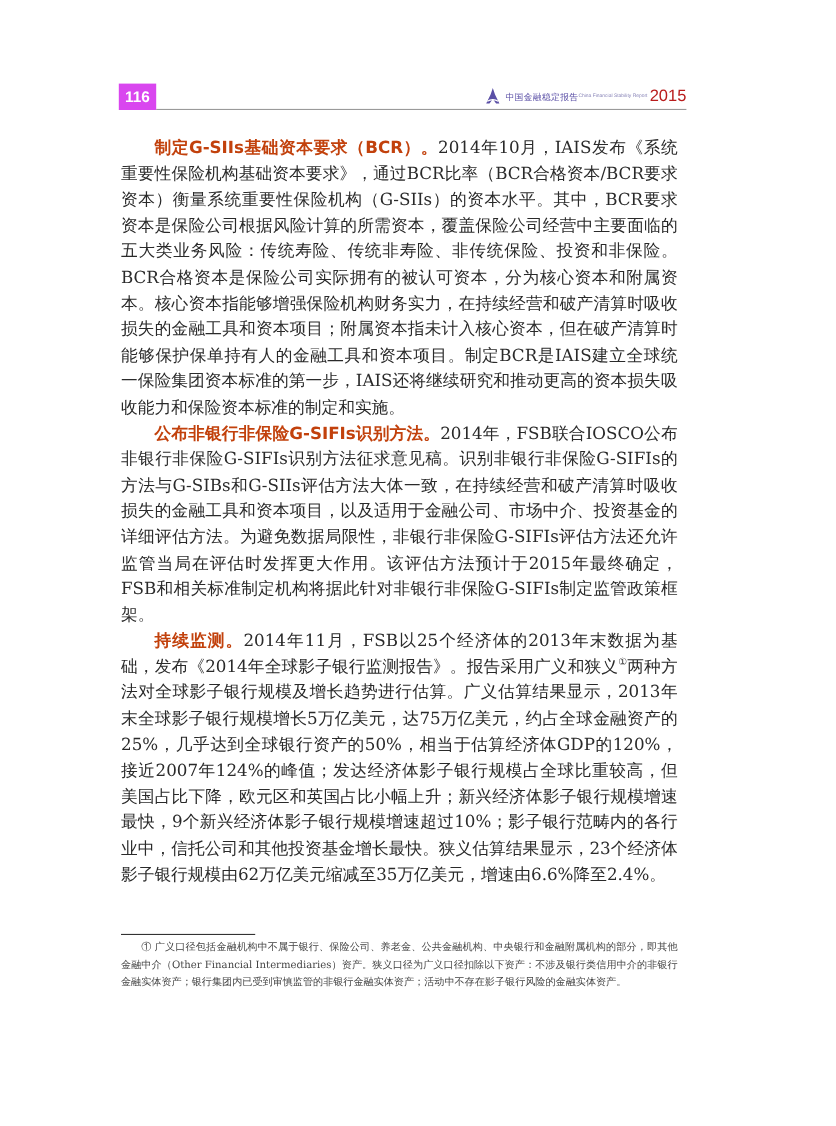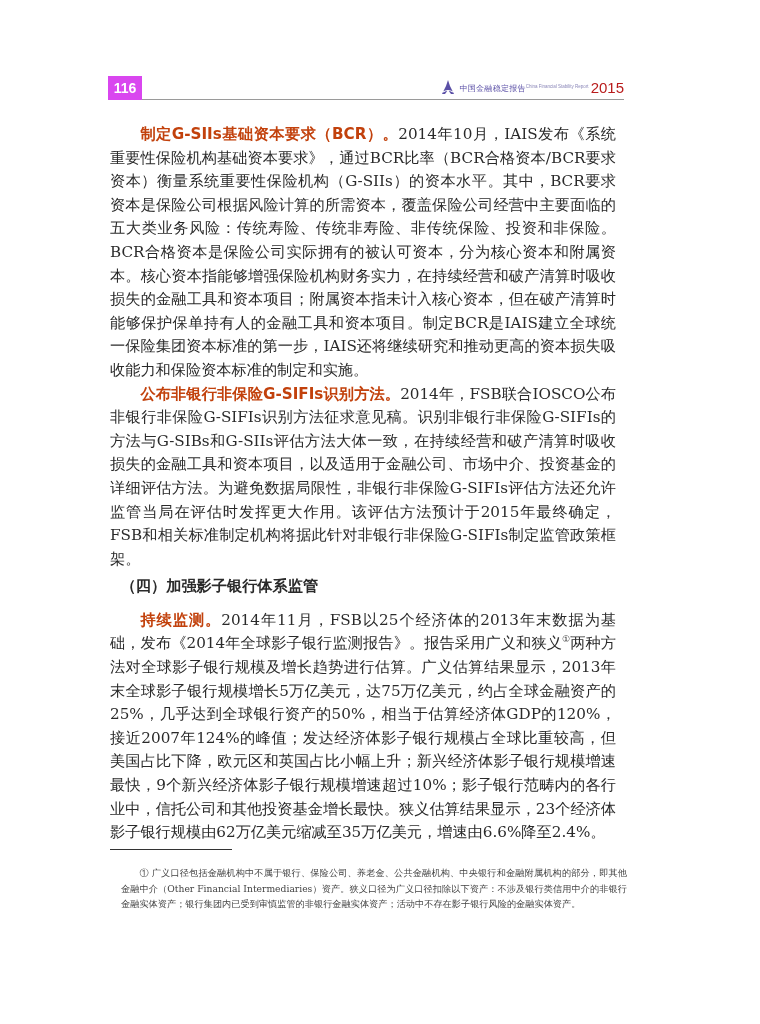--- a/index.html
+++ b/index.html
@@ -124,21 +124,21 @@
     .footnote {
       position: absolute;
       left: 110px;
       top: 854px;
       width: 506px;
       font-size: 9.2px;
       line-height: 15.6px;
       color: #444;
       text-align: justify;
       text-indent: 2em;
-      margin: 11px;
+      margin: 0;
     }
   </style>
 </head>
 <body>
 
 <div class="header">
   <div class="page-num">116</div>
   <div class="header-rule"></div>
   <div class="brand">
     <svg class="brand-logo" viewBox="0 0 14 16">
@@ -153,21 +153,20 @@
   </div>
 </div>
 
 <div class="content">
   <p class="para">
     <span class="lead">制定G-SIIs基础资本要求（BCR）。</span><span>2014年10月，IAIS发布《系统重要性保险机构基础资本要求》，通过BCR比率（BCR合格资本/BCR要求资本）衡量系统重要性保险机构（G-SIIs）的资本水平。其中，BCR要求资本是保险公司根据风险计算的所需资本，覆盖保险公司经营中主要面临的五大类业务风险：传统寿险、传统非寿险、非传统保险、投资和非保险。BCR合格资本是保险公司实际拥有的被认可资本，分为核心资本和附属资本。核心资本指能够增强保险机构财务实力，在持续经营和破产清算时吸收损失的金融工具和资本项目；附属资本指未计入核心资本，但在破产清算时能够保护保单持有人的金融工具和资本项目。制定BCR是IAIS建立全球统一保险集团资本标准的第一步，IAIS还将继续研究和推动更高的资本损失吸收能力和保险资本标准的制定和实施。</span>
   </p>
   <p class="para">
     <span class="lead">公布非银行非保险G-SIFIs识别方法。</span><span>2014年，FSB联合IOSCO公布非银行非保险G-SIFIs识别方法征求意见稿。识别非银行非保险G-SIFIs的方法与G-SIBs和G-SIIs评估方法大体一致，在持续经营和破产清算时吸收损失的金融工具和资本项目，以及适用于金融公司、市场中介、投资基金的详细评估方法。为避免数据局限性，非银行非保险G-SIFIs评估方法还允许监管当局在评估时发挥更大作用。该评估方法预计于2015年最终确定，FSB和相关标准制定机构将据此针对非银行非保险G-SIFIs制定监管政策框架。</span>
   </p>
-  <h3 class="section-heading">（四）加强影子银行体系监管</h3>
   <p class="para">
     <span class="lead">持续监测。</span><span>2014年11月，FSB以25个经济体的2013年末数据为基础，发布《2014年全球影子银行监测报告》。报告采用广义和狭义</span><sup class="fnref">①</sup><span>两种方法对全球影子银行规模及增长趋势进行估算。广义估算结果显示，2013年末全球影子银行规模增长5万亿美元，达75万亿美元，约占全球金融资产的25%，几乎达到全球银行资产的50%，相当于估算经济体GDP的120%，接近2007年124%的峰值；发达经济体影子银行规模占全球比重较高，但美国占比下降，欧元区和英国占比小幅上升；新兴经济体影子银行规模增速最快，9个新兴经济体影子银行规模增速超过10%；影子银行范畴内的各行业中，信托公司和其他投资基金增长最快。狭义估算结果显示，23个经济体影子银行规模由62万亿美元缩减至35万亿美元，增速由6.6%降至2.4%。</span>
   </p>
 </div>
 
 <div class="footnote-rule"></div>
 <p class="footnote">
   <span>①</span>
   <span>广义口径包括金融机构中不属于银行、保险公司、养老金、公共金融机构、中央银行和金融附属机构的部分，即其他金融中介（Other Financial Intermediaries）资产。狭义口径为广义口径扣除以下资产：不涉及银行类信用中介的非银行金融实体资产；银行集团内已受到审慎监管的非银行金融实体资产；活动中不存在影子银行风险的金融实体资产。</span>
 </p>

